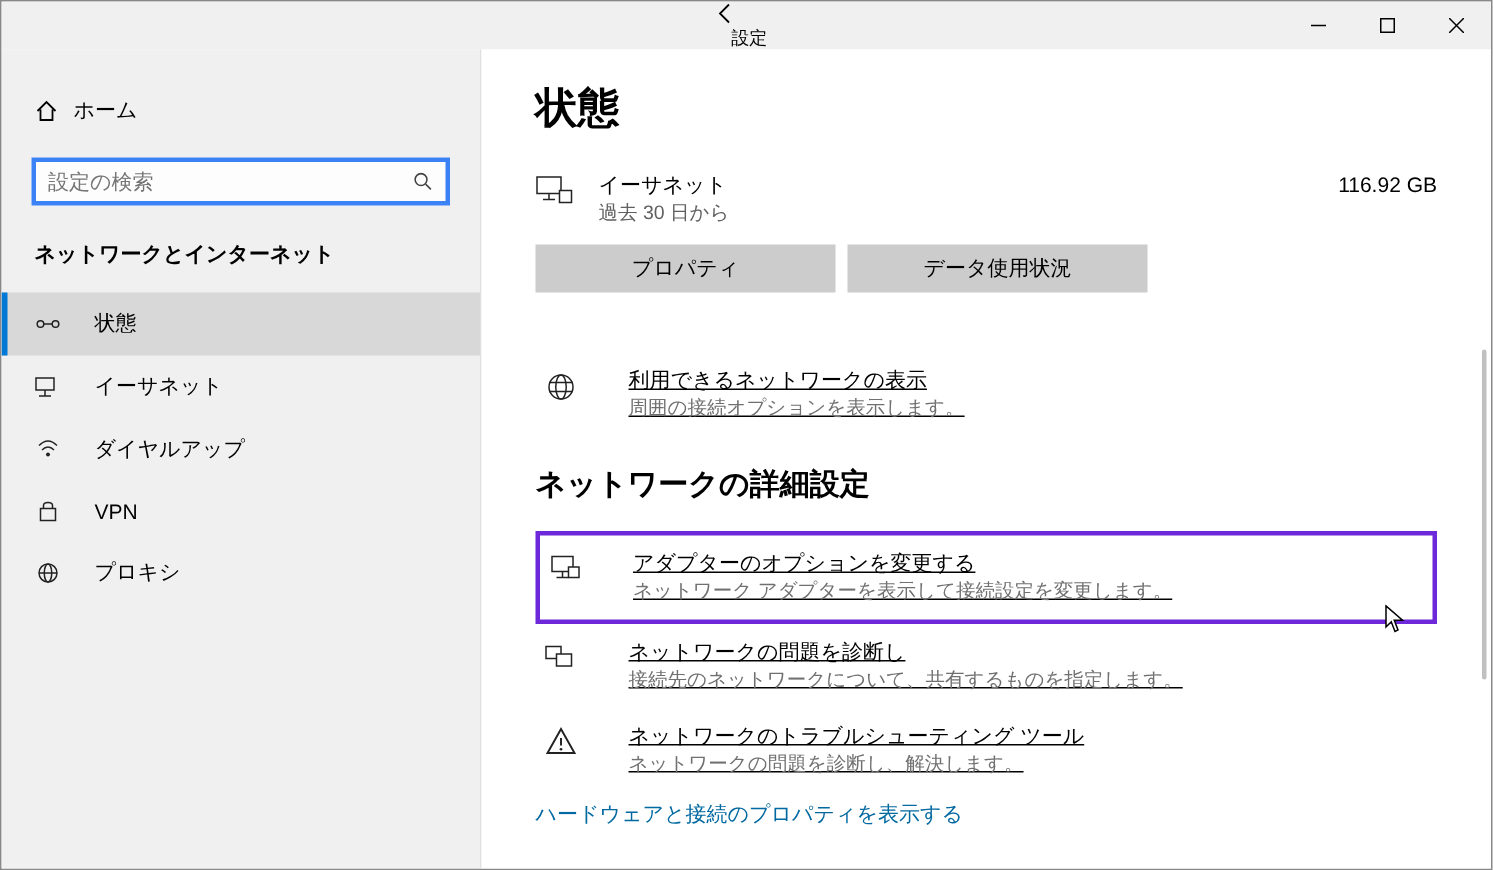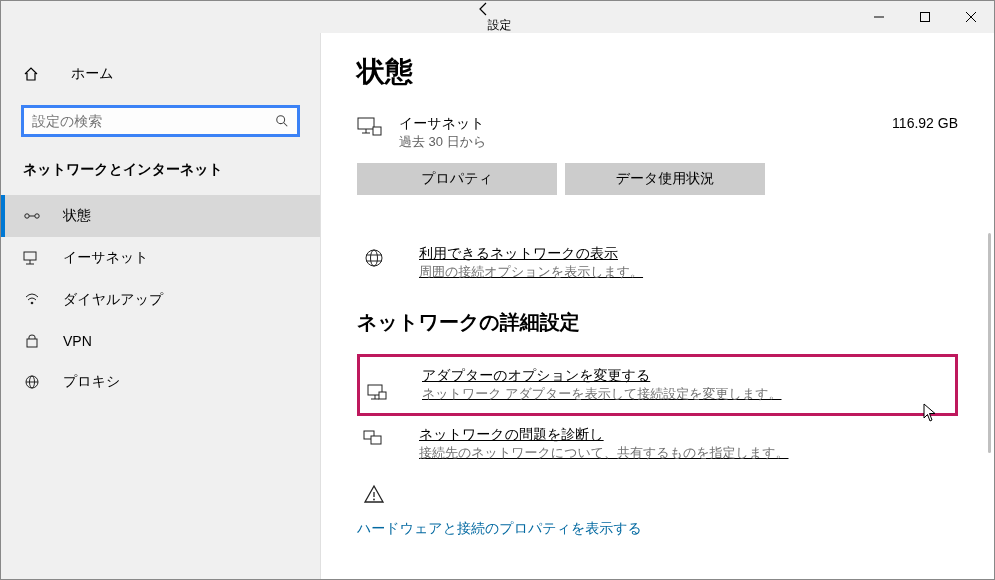--- a/index.html
+++ b/index.html
@@ -31,21 +31,21 @@
     width: 46px; display: flex; align-items: center; justify-content: center;
     font-family: "Segoe MDL2 Assets", sans-serif; font-size: 10px; cursor: pointer;
   }
   .main { display: flex; height: calc(580px - 32px); }
   .sidebar {
     width: 320px; background: #f0f0f0; padding-top: 24px;
     border-right: 1px solid #e0e0e0;
   }
   .home-link {
     display: flex; align-items: center; padding: 8px 20px 8px 22px;
-    cursor: pointer; gap: 30px;
+    cursor: pointer; gap: 8px;
   }
   .search-box {
     margin: 14px 20px 12px 20px; height: 32px; border: 3px solid #3b82f6;
     background: #fdfdfd; display: flex; align-items: center; padding: 0 8px;
     position: relative;
   }
   .search-box input {
     border: none; outline: none; background: transparent; flex: 1;
     font-size: 14px; color: #666;
   }
@@ -80,22 +80,21 @@
   .link-item {
     display: flex; align-items: flex-start; gap: 32px; padding: 10px 6px;
     cursor: pointer;
     text-decoration: underline;
   }
   .link-icon { width: 24px; padding-top: 2px; }
   .link-title { font-size: 14px; }
   .link-sub { font-size: 13px; color: #707070; }
   .section-heading { font-size: 20px; font-weight: 600; margin: 18px 0 18px 0; }
   .highlighted {
-    border: 3px solid #be185d;
-    align-items: flex-end;
+    border: 3px solid #6d28d9;
   }
   .bluelink { color: #0369a1; font-size: 14px; cursor: pointer; padding: 6px 0; display:inline-block;}
   .cursor {
     position: absolute; width: 14px; height: 20px; pointer-events:none;
   }
   svg { display: block; }
   .scrollbar { position:absolute; right:3px; top:200px; width:3px; height:220px; background:#c0c0c0; border-radius:2px;}
 </style>
 </head>
 <body>
@@ -275,17 +274,21 @@
     </div>
 
     <div class="link-item">
       <div class="link-icon">
         <svg width="22" height="20" viewBox="0 0 22 20">
             <path d="M11 2 L20 18 L2 18 Z" stroke="#222" fill="none" stroke-width="1.3"></path>
             <line x1="11" y1="8" x2="11" y2="13" stroke="#222" stroke-width="1.3"></line>
             <circle cx="11" cy="15.5" r="0.9" fill="#222"></circle>
           </svg>
       </div>
+      <div>
+        <div class="link-title">ネットワークのトラブルシューティング ツール</div>
+        <div class="link-sub">ネットワークの問題を診断し、解決します。</div>
+      </div>
     </div>
 
     <span class="bluelink">ハードウェアと接続のプロパティを表示する</span>
   </div>
 </div>
 
 </body></html>

